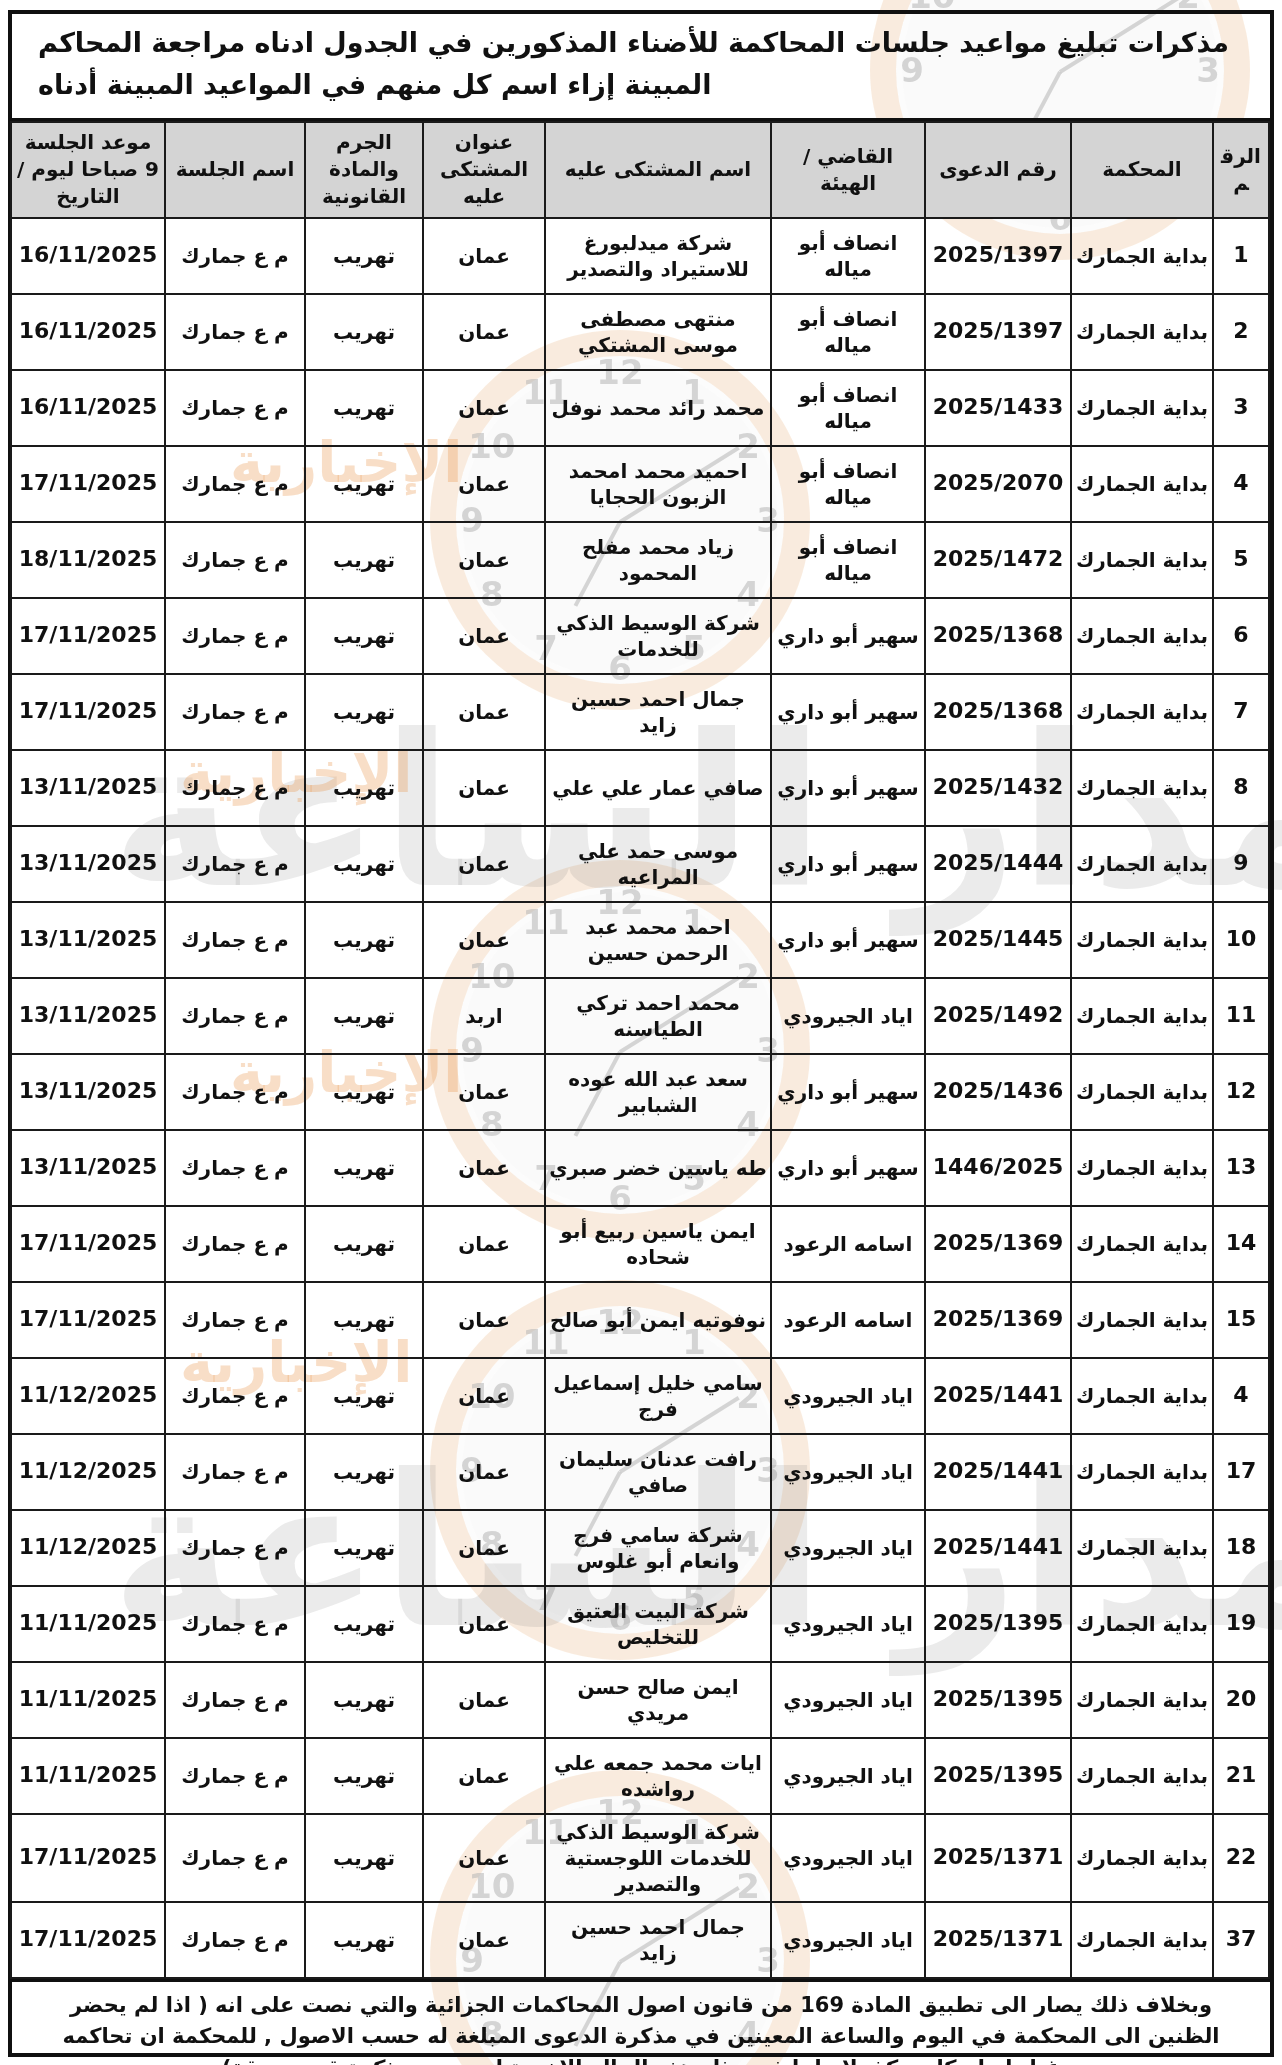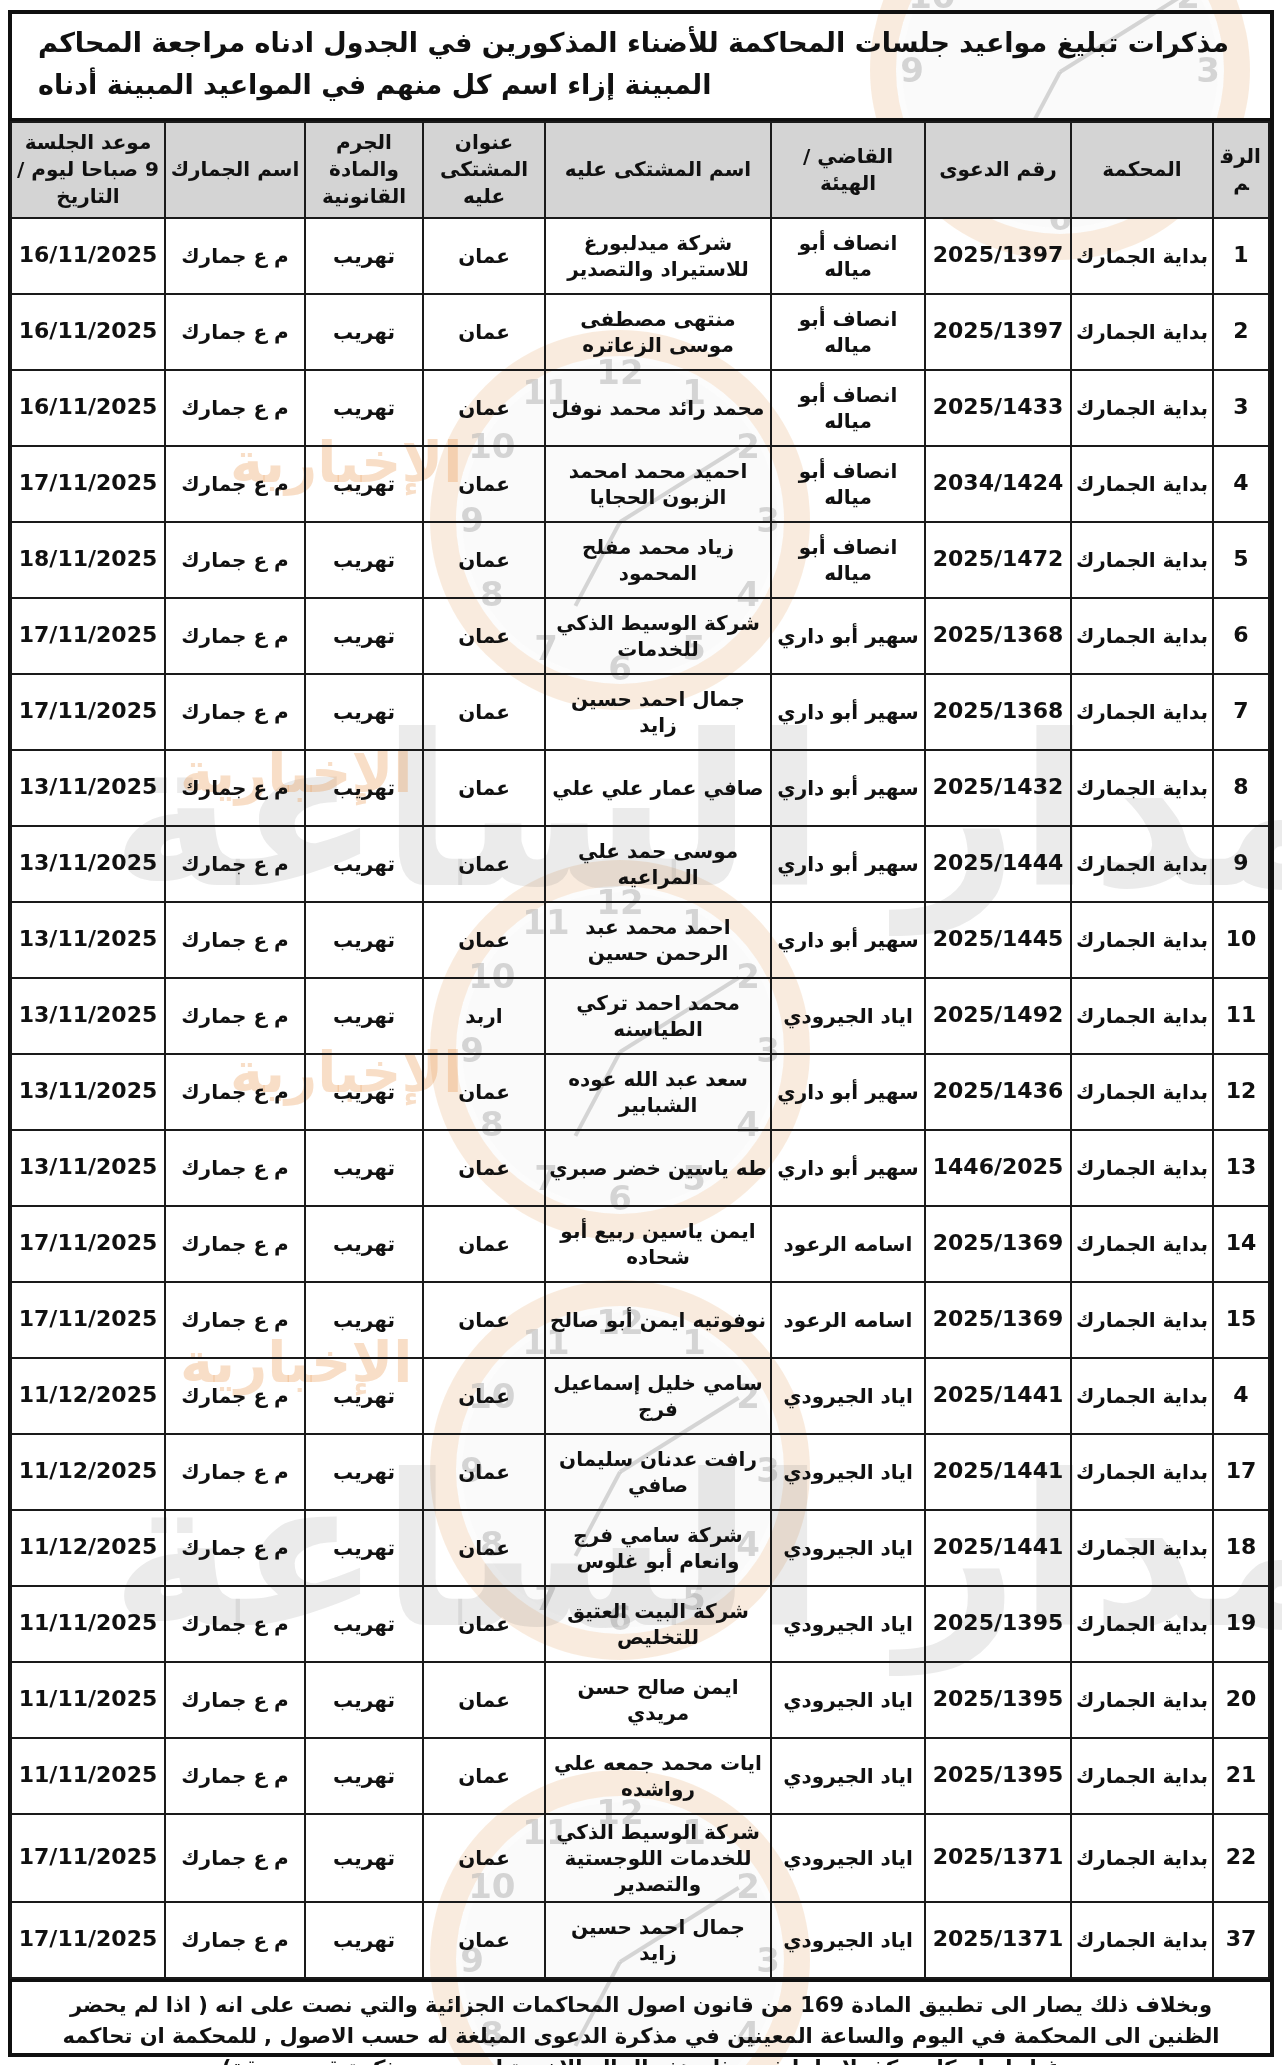--- a/index.html
+++ b/index.html
@@ -193,62 +193,62 @@
       </colgroup>
       <thead>
         <tr>
           <th>الرقم</th>
           <th>المحكمة</th>
           <th>رقم الدعوى</th>
           <th>القاضي / الهيئة</th>
           <th>اسم المشتكى عليه</th>
           <th>عنوان المشتكى عليه</th>
           <th>الجرم والمادة القانونية</th>
-          <th>اسم الجمارك</th>
+          <th>اسم الجلسة</th>
           <th>موعد الجلسة 9 صباحا ليوم / التاريخ</th>
         </tr>
       </thead>
       <tbody>
           <tr>
             <td class="c-no">1</td>
             <td class="c-court">بداية الجمارك</td>
             <td class="c-case_no">2025/1397</td>
             <td class="c-judge">انصاف أبو مياله</td>
             <td class="c-defendant">شركة ميدلبورغ للاستيراد والتصدير</td>
             <td class="c-address">عمان</td>
             <td class="c-crime">تهريب</td>
             <td class="c-complainant">م ع جمارك</td>
             <td class="c-date">16/11/2025</td>
           </tr>
           <tr>
             <td class="c-no">2</td>
             <td class="c-court">بداية الجمارك</td>
             <td class="c-case_no">2025/1397</td>
             <td class="c-judge">انصاف أبو مياله</td>
-            <td class="c-defendant">منتهى مصطفى موسى الزعاتره</td>
+            <td class="c-defendant">منتهى مصطفى موسى المشتكي</td>
             <td class="c-address">عمان</td>
             <td class="c-crime">تهريب</td>
             <td class="c-complainant">م ع جمارك</td>
             <td class="c-date">16/11/2025</td>
           </tr>
           <tr>
             <td class="c-no">3</td>
             <td class="c-court">بداية الجمارك</td>
             <td class="c-case_no">2025/1433</td>
             <td class="c-judge">انصاف أبو مياله</td>
             <td class="c-defendant">محمد رائد محمد نوفل</td>
             <td class="c-address">عمان</td>
             <td class="c-crime">تهريب</td>
             <td class="c-complainant">م ع جمارك</td>
             <td class="c-date">16/11/2025</td>
           </tr>
           <tr>
             <td class="c-no">4</td>
             <td class="c-court">بداية الجمارك</td>
-            <td class="c-case_no">2034/1424</td>
+            <td class="c-case_no">2025/2070</td>
             <td class="c-judge">انصاف أبو مياله</td>
             <td class="c-defendant">احميد محمد امحمد الزبون الحجايا</td>
             <td class="c-address">عمان</td>
             <td class="c-crime">تهريب</td>
             <td class="c-complainant">م ع جمارك</td>
             <td class="c-date">17/11/2025</td>
           </tr>
           <tr>
             <td class="c-no">5</td>
             <td class="c-court">بداية الجمارك</td>

